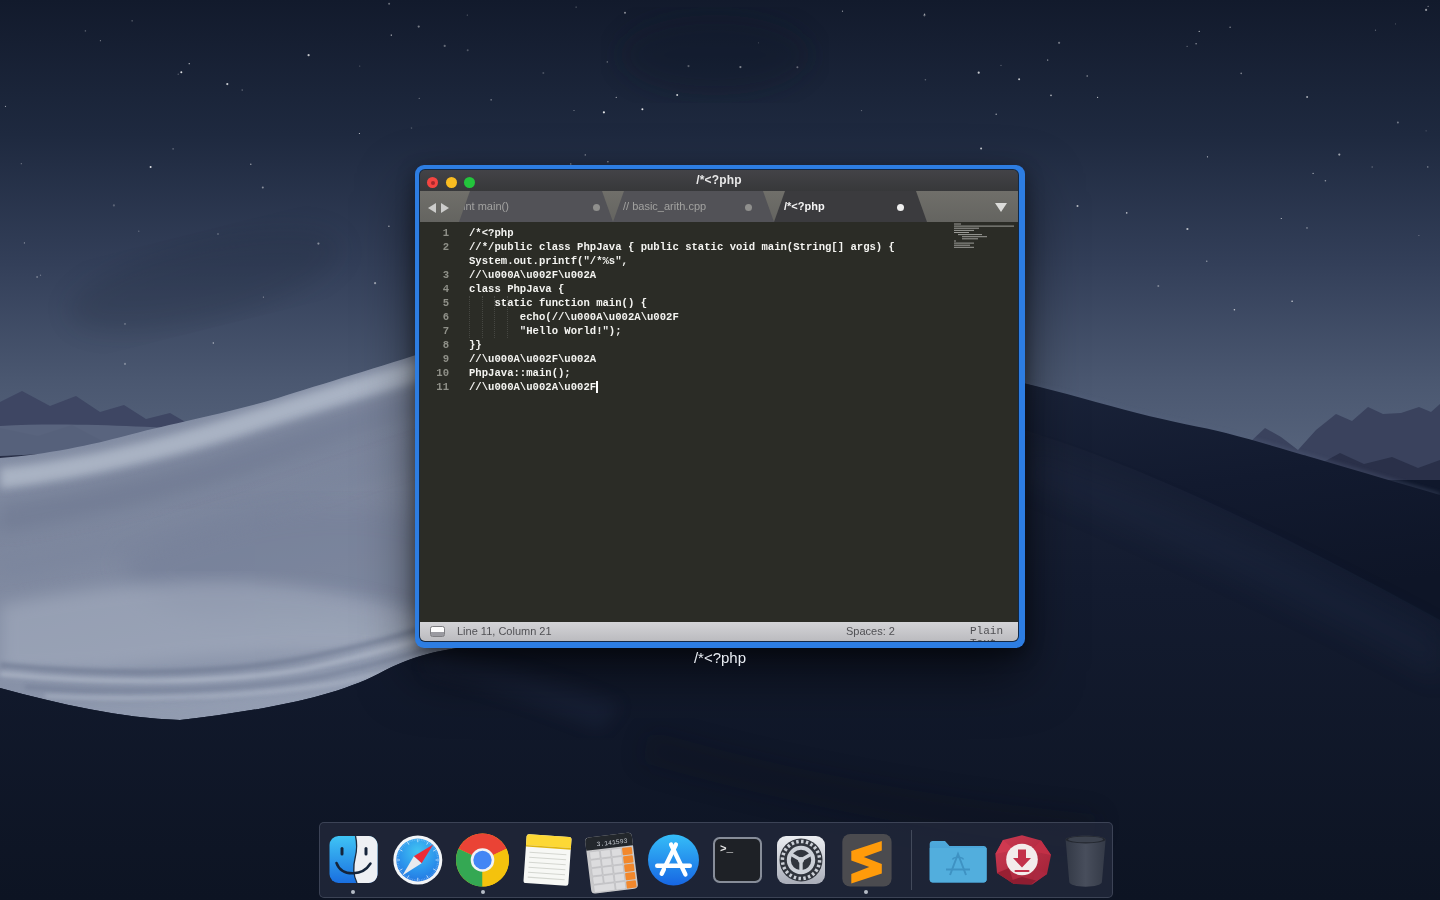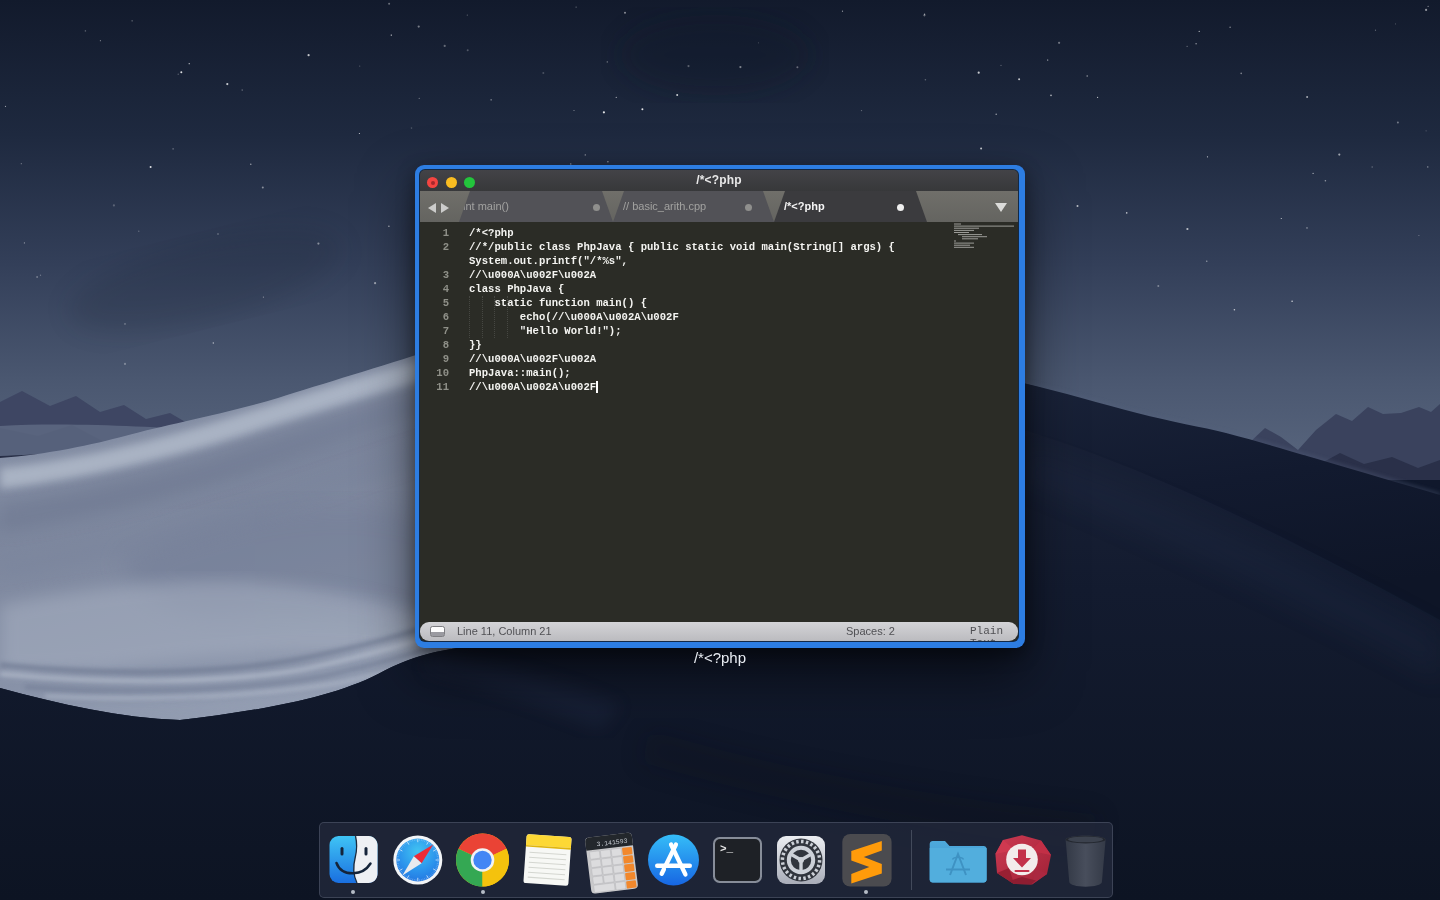--- a/index.html
+++ b/index.html
@@ -39,21 +39,21 @@
   #tabmenu{position:absolute;left:575px;top:12px;width:0;height:0;
     border-left:6.5px solid transparent;border-right:6.5px solid transparent;border-top:9px solid #dcdcda;}
   #editor{position:relative;height:400px;background:#2b2c26;}
   #lnums{position:absolute;left:0;top:4px;width:29px;text-align:right;
     font:bold 10.6px "Liberation Mono",monospace;line-height:14px;color:#8f9088;white-space:pre;}
   #code{position:absolute;left:49px;top:4px;
     font:bold 10.6px "Liberation Mono",monospace;line-height:14px;color:#f4f4f1;white-space:pre;}
   #cursor{position:absolute;left:176px;top:159px;width:2px;height:12px;background:#ffffff;}
   .iguide{position:absolute;width:0;top:74px;height:42px;border-left:1px dotted rgba(255,255,255,.13);}
   #minimap{position:absolute;left:534px;top:1px;}
-  #statusbar{position:relative;height:19px;background:linear-gradient(#d4d4d7,#bbbbbf);border-radius:9px;}
+  #statusbar{position:relative;height:19px;background:linear-gradient(#d4d4d7,#bbbbbf);}
   #sticon{position:absolute;left:10px;top:3.5px;width:15px;height:11px;border:1.5px solid #7e7e82;
     border-radius:2.5px;background:linear-gradient(#fdfdfd 55%,#9a9aa0 55%);}
   .sttext{position:absolute;top:3px;font:11px "Liberation Sans",sans-serif;color:#505054;}
   #caption{position:absolute;left:0;width:1440px;top:649px;text-align:center;
     font:15px "Liberation Sans",sans-serif;color:#e9edf3;}
   
   #dock{position:absolute;left:319px;top:822px;width:794px;height:76px;
     background:rgba(33,39,57,.85);border:1px solid rgba(140,150,170,.28);border-radius:5px;}
   #docksep{position:absolute;left:911px;top:830px;width:1px;height:60px;background:rgba(200,210,225,.22);}
   #dockicons{position:absolute;left:319px;top:822px;}

